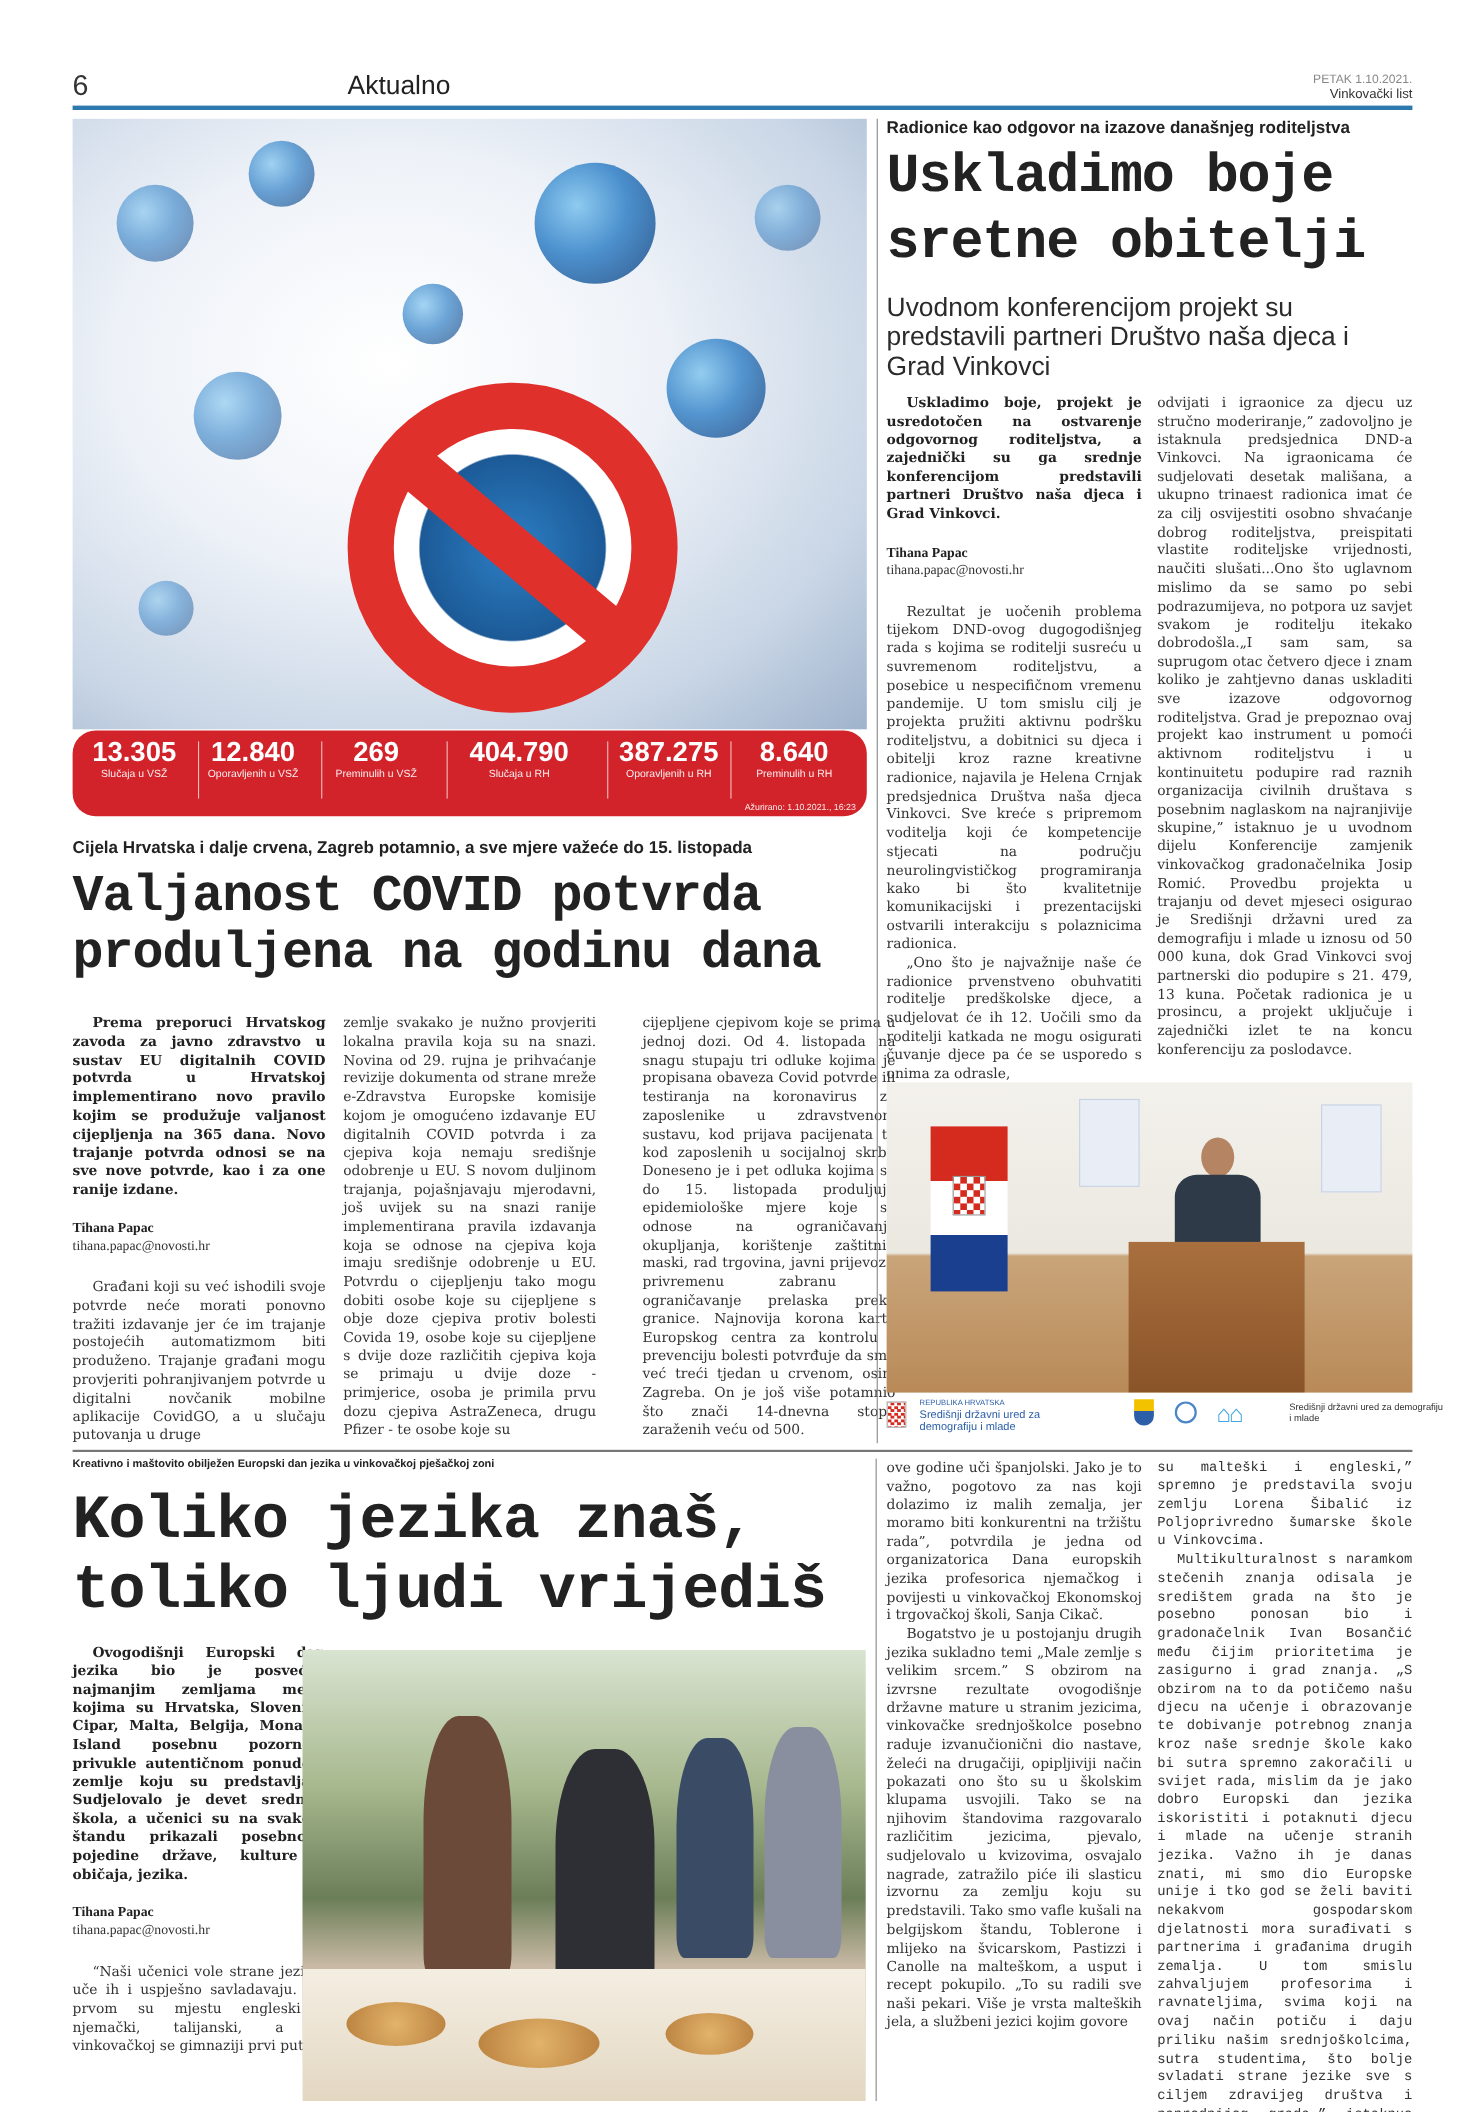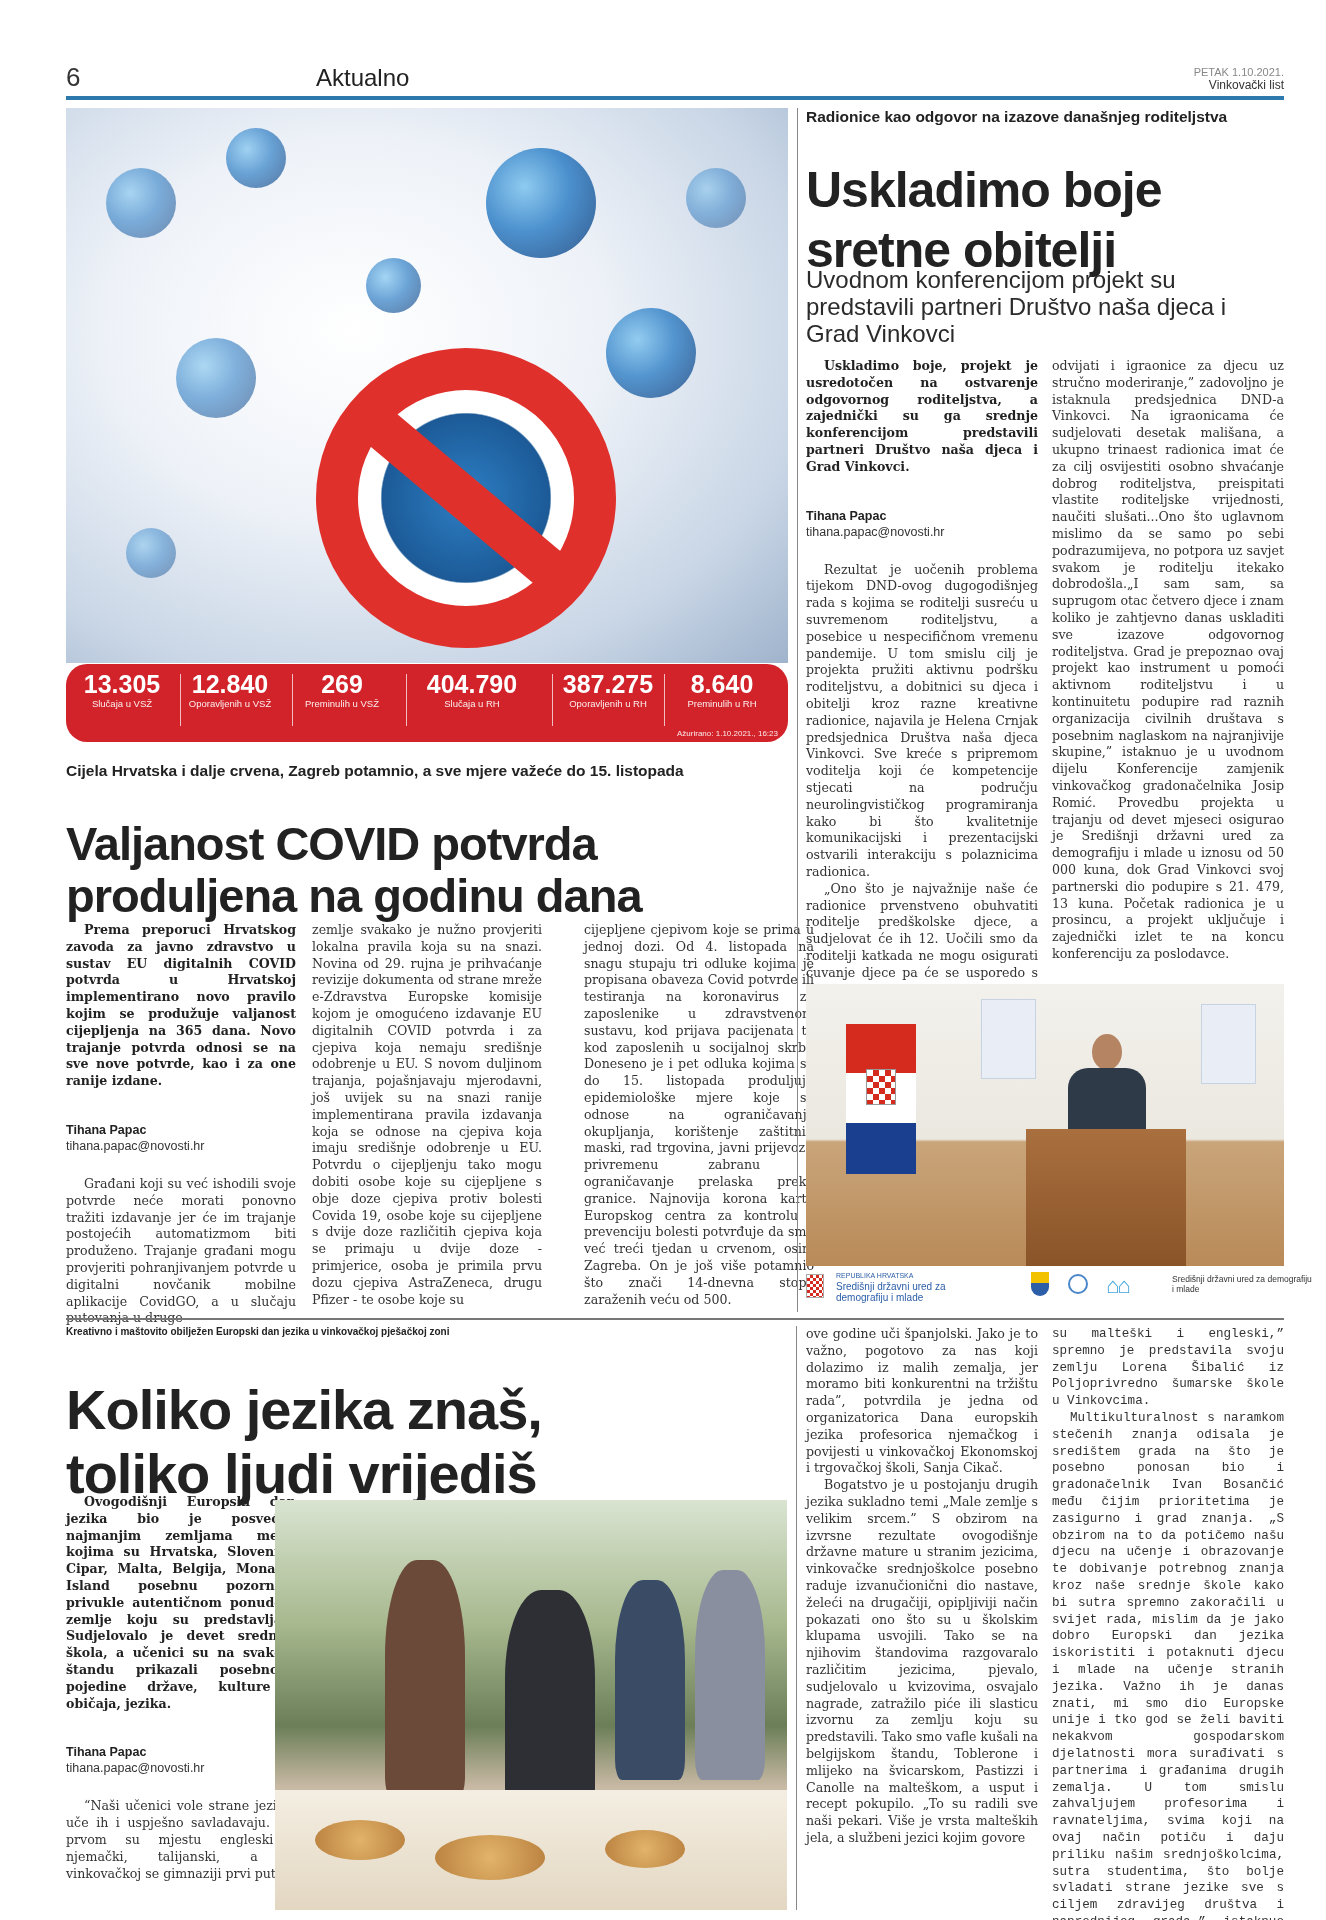--- a/index.html
+++ b/index.html
@@ -24,27 +24,27 @@
 
   
   .stats-bar { position: absolute; left: 66px; top: 664px; width: 722px; height: 78px; background: #d2232a; color: #fff; border-radius: 21px; }
   .stat { position: absolute; top: 6px; text-align: center; font-family: "Liberation Sans", sans-serif; }
   .stat .num { font-size: 25px; font-weight: bold; line-height: 28px; }
   .stat .lbl { font-size: 9.5px; line-height: 11px; opacity: 0.92; }
   .stat-div { position: absolute; top: 10px; width: 1px; height: 52px; background: rgba(255,255,255,0.7); }
   .updated { position: absolute; right: 10px; bottom: 4px; font-size: 8px; font-family: "Liberation Sans", sans-serif; opacity: 0.9; }
 
   .kicker { position: absolute; font-family: "Liberation Sans", sans-serif; font-weight: bold; color: #222; }
-  .headline { position: absolute; font-family: Liberation Sans, sans-serif; font-weight: bold; color: #222; letter-spacing: -1px; margin-top: 28px; }
+  .headline { position: absolute; font-family: Liberation Mono, monospace; font-weight: bold; color: #222; letter-spacing: -1px; }
 
   .col { position: absolute; font-family: "DejaVu Serif", serif; font-size: 12.6px; line-height: 16.8px; text-align: justify; color: #333; }
   .col .lead { font-weight: bold; color: #222; text-indent: 18px; }
   .col p { text-indent: 18px; }
   .col p.noindent { text-indent: 0; }
-  .byline { margin-top: 32px; font-family: Liberation Sans, sans-serif; }
+  .byline { margin-top: 18px; font-family: Liberation Serif, serif; }
   .byline .author { font-weight: bold; font-size: 12.5px; color: #222; line-height: 16px; }
   .byline .email { font-size: 12.5px; color: #333; line-height: 16px; margin-bottom: 22px; }
 
   .vline { position: absolute; width: 1px; background: #888; }
   .hline { position: absolute; height: 2px; background: #777; }
 
   
   .conf-photo { position: absolute; left: 806px; top: 984px; width: 478px; height: 282px; overflow: hidden;
     background: linear-gradient(180deg, #f3f1ec 0%, #ebe8e0 55%, #c9a57a 56%, #b98a58 100%); }
   .flag { position: absolute; left: 40px; top: 40px; width: 70px; height: 150px; background: linear-gradient(180deg, #d52b1e 0 33%, #ffffff 33% 66%, #1a3f8f 66% 100%); }

